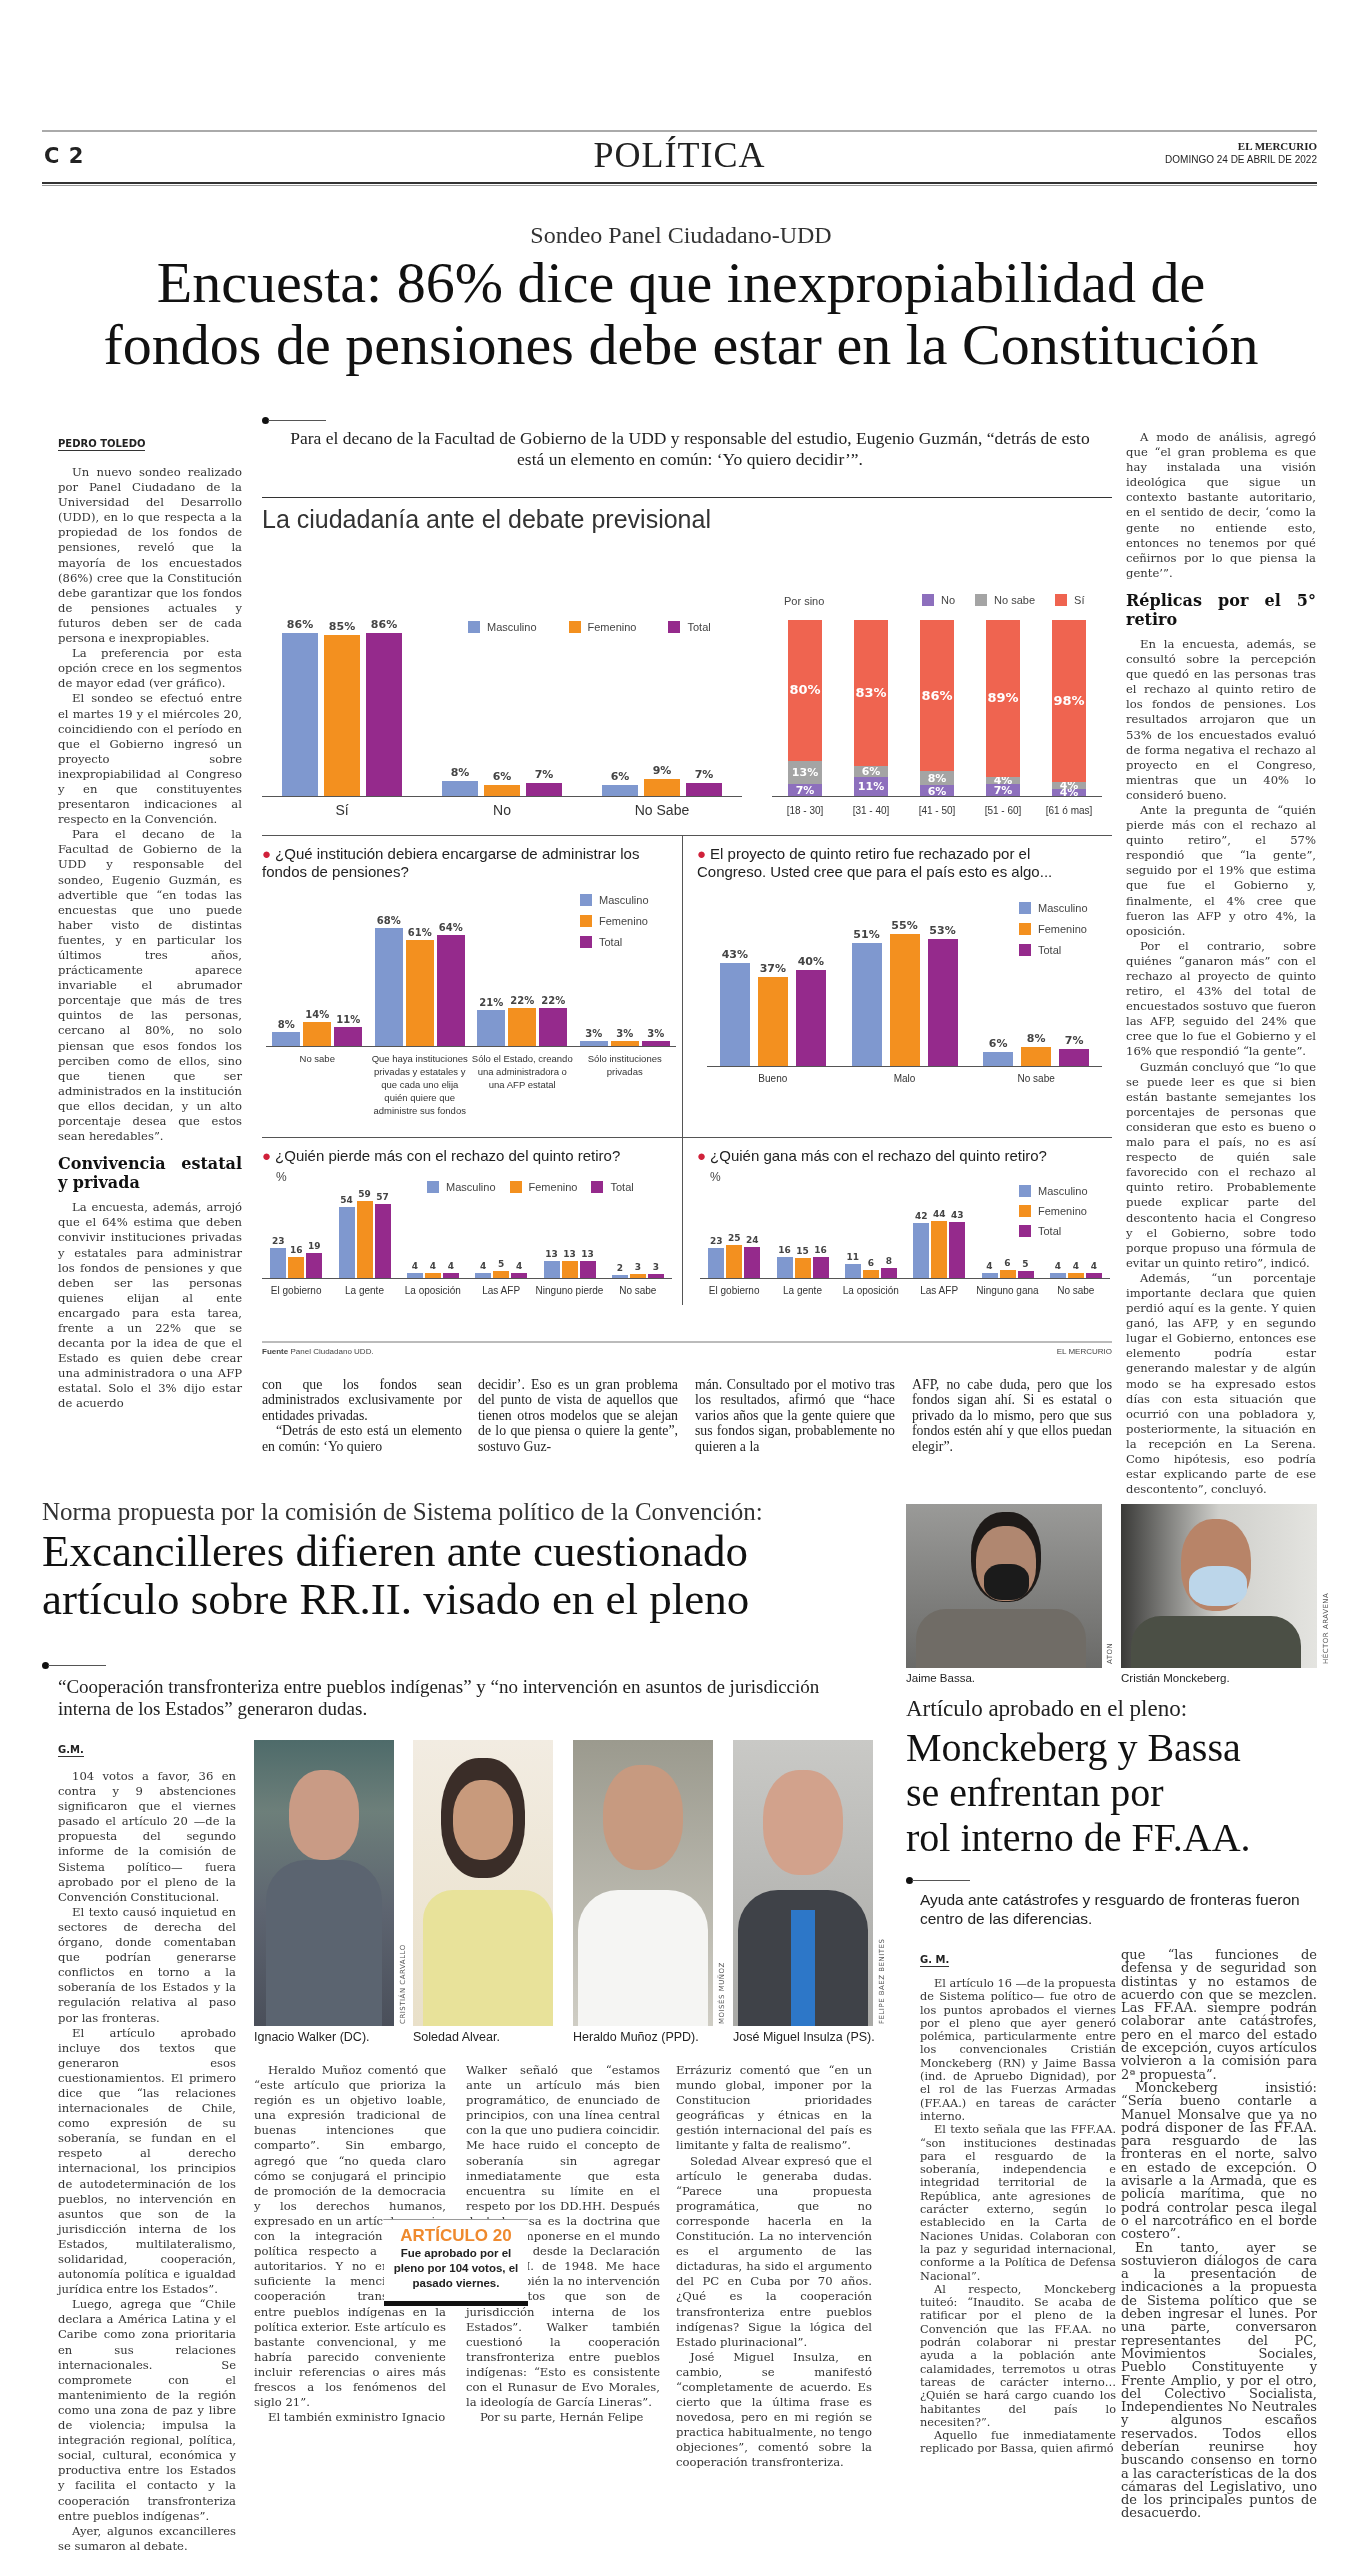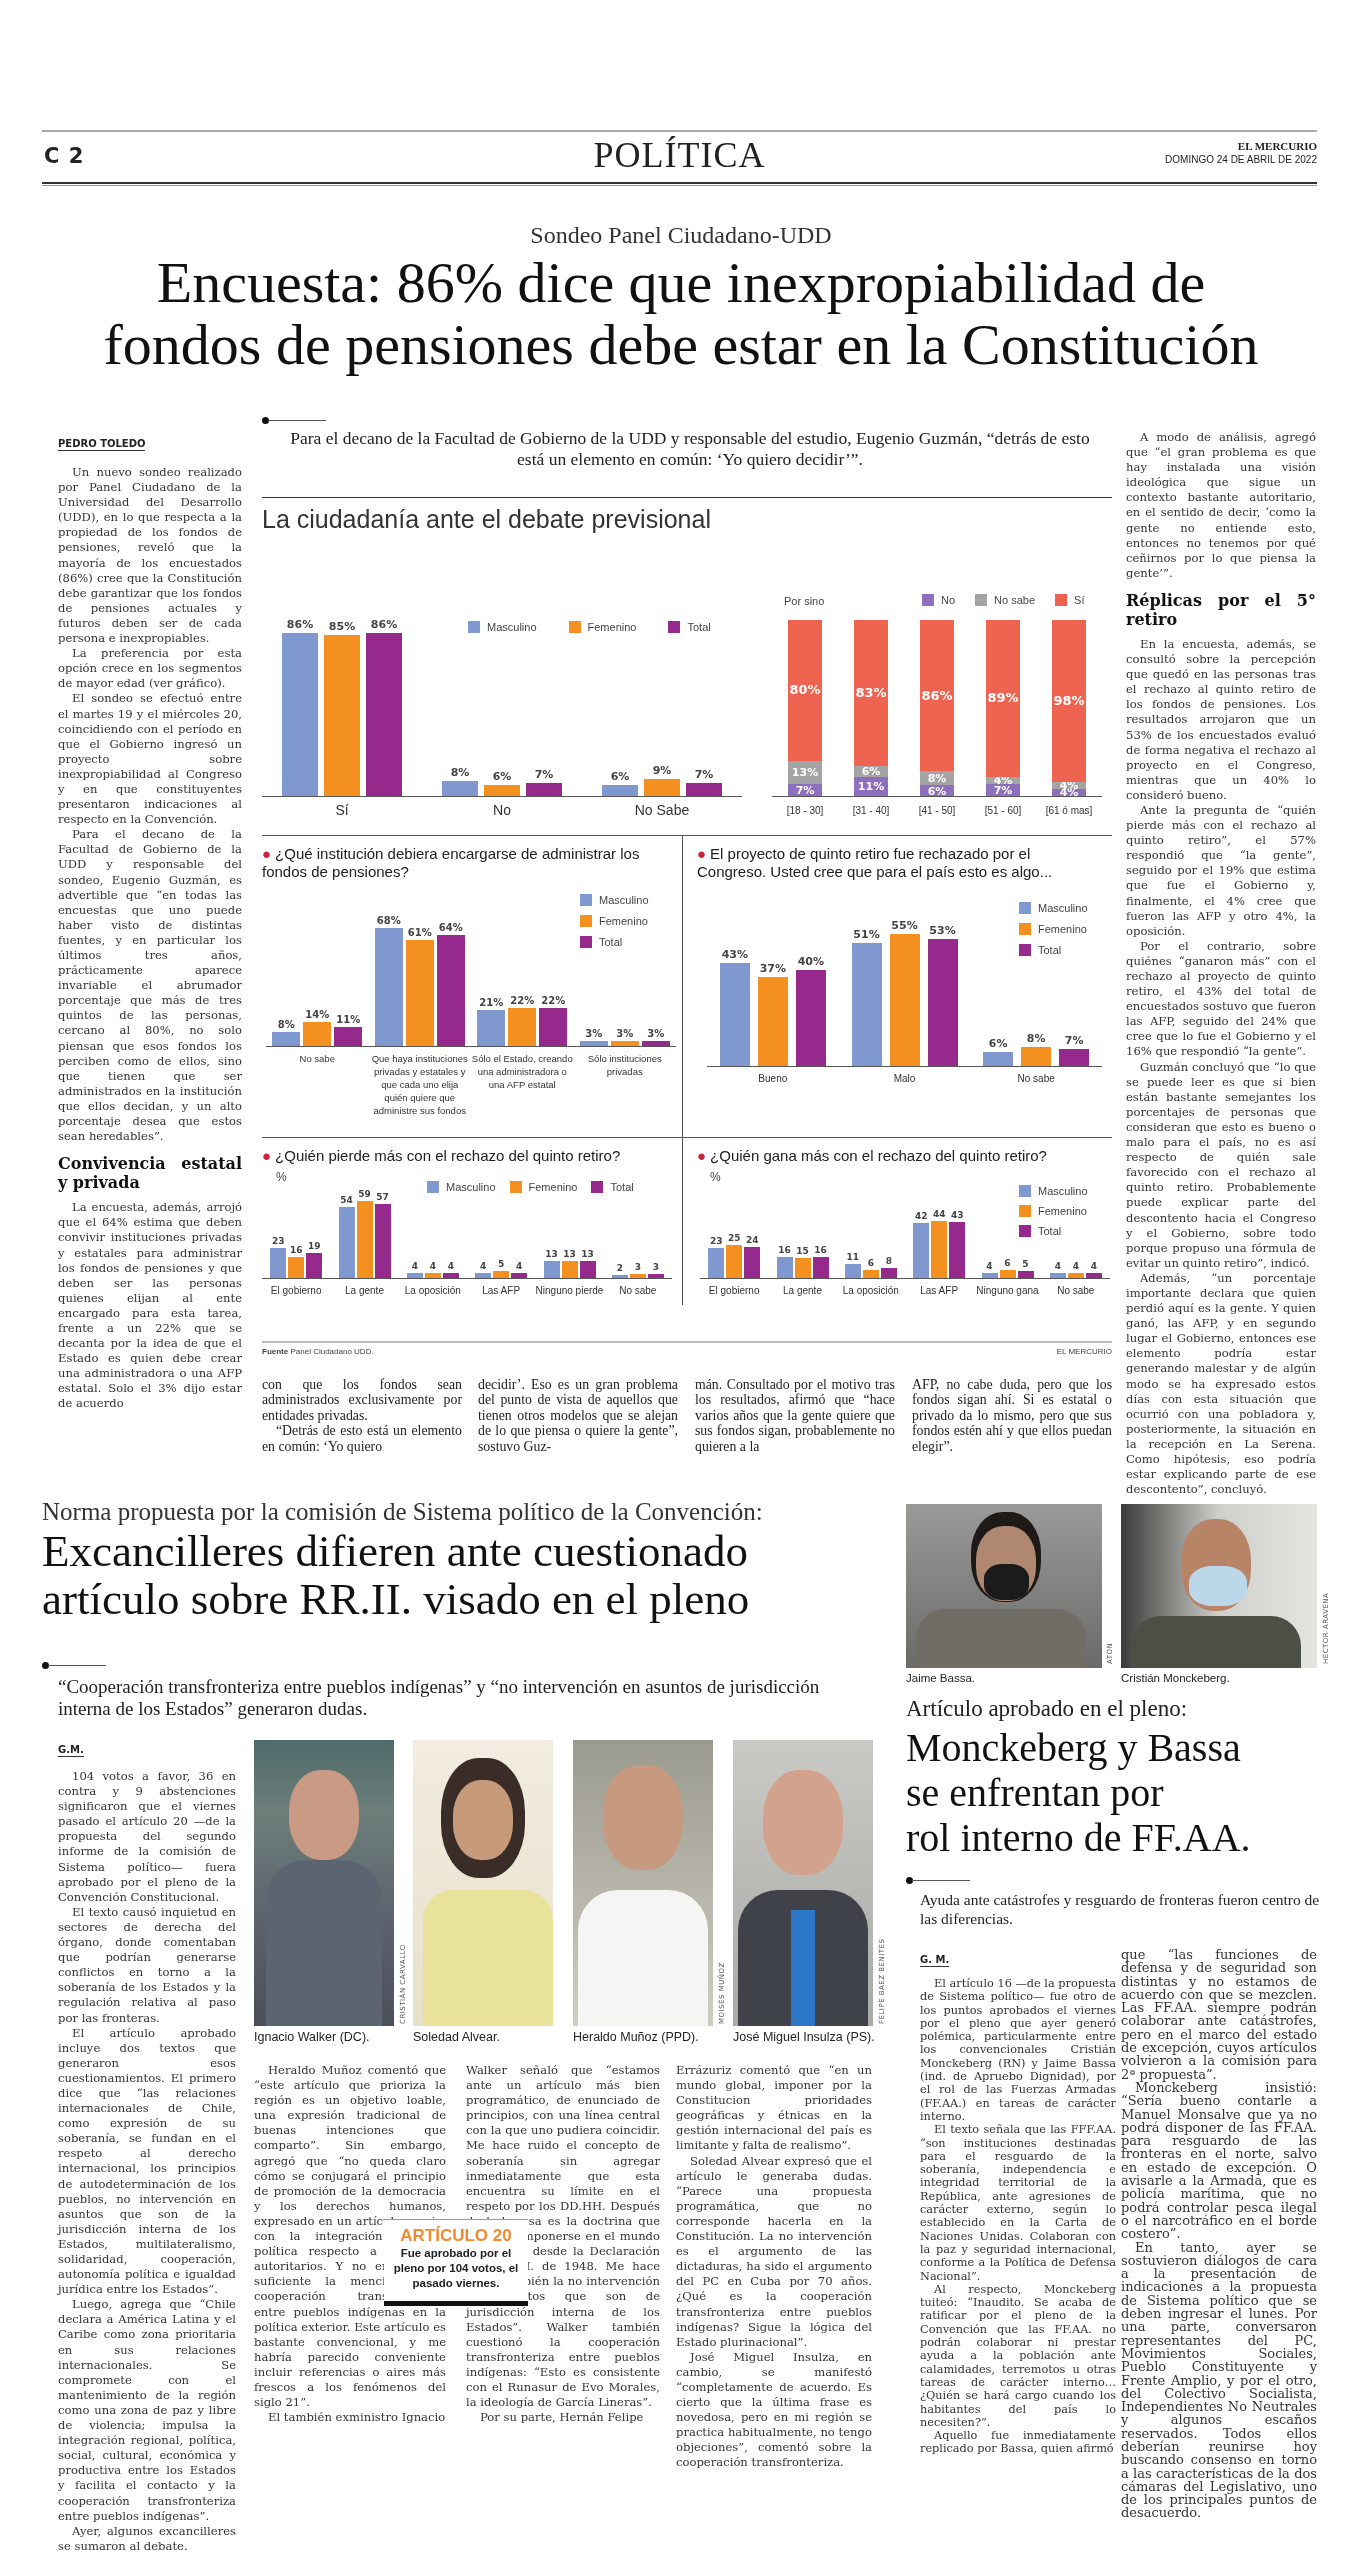--- a/index.html
+++ b/index.html
@@ -484,21 +484,21 @@
 <div class="cap" style="left:906px;top:1672px;font-size:11.5px">Jaime Bassa.</div>
 <div class="cap" style="left:1121px;top:1672px;font-size:11.5px">Cristián Monckeberg.</div>
 
 <div class="abs kicker" style="left:906px;top:1696px;font-size:23px;color:#222">Artículo aprobado en el pleno:</div>
 <div class="abs head" style="left:906px;top:1725px;font-size:40px;line-height:45px">
   <div>Monckeberg y Bassa</div>
   <div>se enfrentan por</div>
   <div>rol interno de FF.AA.</div>
 </div>
 <div class="abs dotline" style="left:906px;top:1875px;width:70px"></div>
-<div class="abs deck" style="left:920px;top:1890px;width:420px;font-family:Liberation Serif, serif;font-size:15.5px;line-height:19px">Ayuda ante catástrofes y resguardo de fronteras fueron centro de las diferencias.</div>
+<div class="abs deck" style="left:920px;top:1890px;width:420px;font-family:Liberation Sans, sans-serif;font-size:15.5px;line-height:19px">Ayuda ante catástrofes y resguardo de fronteras fueron centro de las diferencias.</div>
 
 <div class="abs" style="left:920px;top:1948px;width:196px">
   <span class="byline">G. M.</span>
   <div class="col" style="margin-top:10px;font-size:11.3px;line-height:13.3px">
     <p>El artículo 16 —de la propuesta de Sistema político— fue otro de los puntos aprobados el viernes por el pleno que ayer generó polémica, particularmente entre los convencionales Cristián Monckeberg (RN) y Jaime Bassa (ind. de Apruebo Dignidad), por el rol de las Fuerzas Armadas (FF.AA.) en tareas de carácter interno.</p>
     <p>El texto señala que las FFF.AA. “son instituciones destinadas para el resguardo de la soberanía, independencia e integridad territorial de la República, ante agresiones de carácter externo, según lo establecido en la Carta de Naciones Unidas. Colaboran con la paz y seguridad internacional, conforme a la Política de Defensa Nacional”.</p>
     <p>Al respecto, Monckeberg tuiteó: “Inaudito. Se acaba de ratificar por el pleno de la Convención que las FF.AA. no podrán colaborar ni prestar ayuda a la población ante calamidades, terremotos u otras tareas de carácter interno… ¿Quién se hará cargo cuando los habitantes del país lo necesiten?”.</p>
     <p>Aquello fue inmediatamente replicado por Bassa, quien afirmó</p>
   </div>
 </div>

